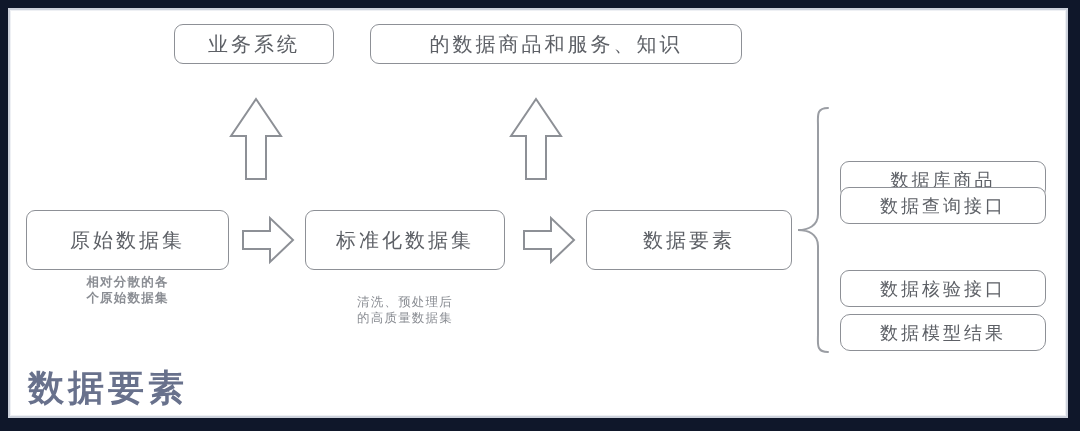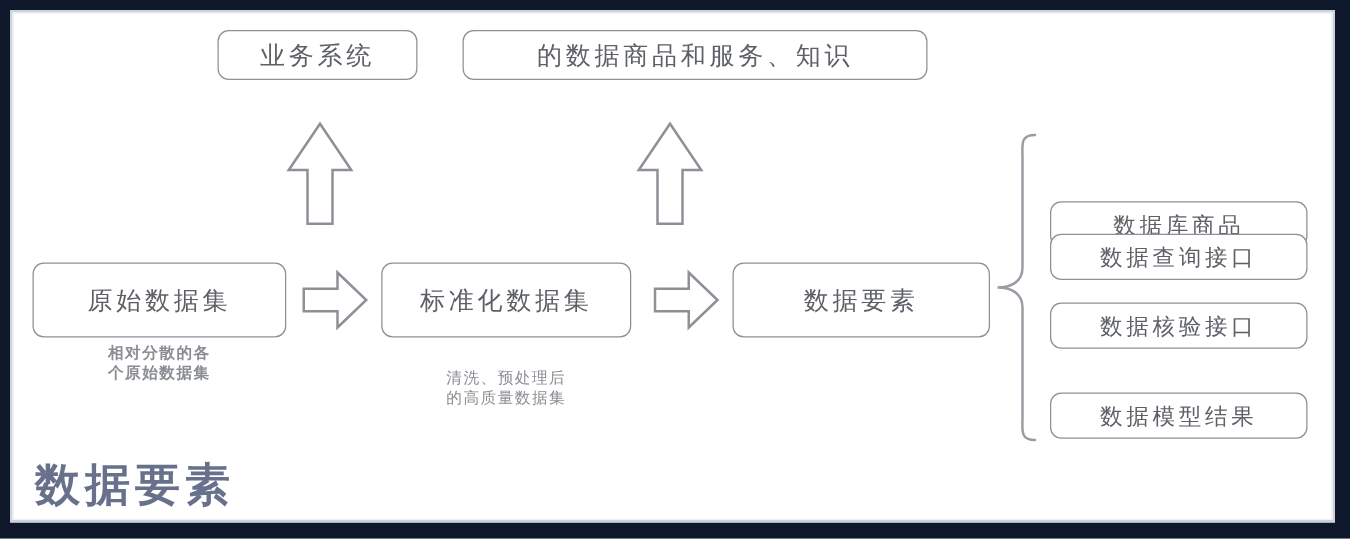--- a/index.html
+++ b/index.html
@@ -70,22 +70,22 @@
 
   
   .node-right {
     left: 840px;
     width: 206px;
     height: 37px;
     font-size: 18px;
   }
   #box-r0 { top: 117px; margin-top: 44px; }
   #box-r1 { top: 187px; }
-  #box-r2 { top: 242px; }
-  #box-r3 { top: 314px; }
+  #box-r2 { top: 270px; }
+  #box-r3 { top: 314px; border-radius: 10px; }
 
   
   .caption {
     position: absolute;
     text-align: center;
     font-size: 12.5px;
     line-height: 16px;
     color: #8a8d93;
     letter-spacing: 1.2px;
     white-space: pre-line;

